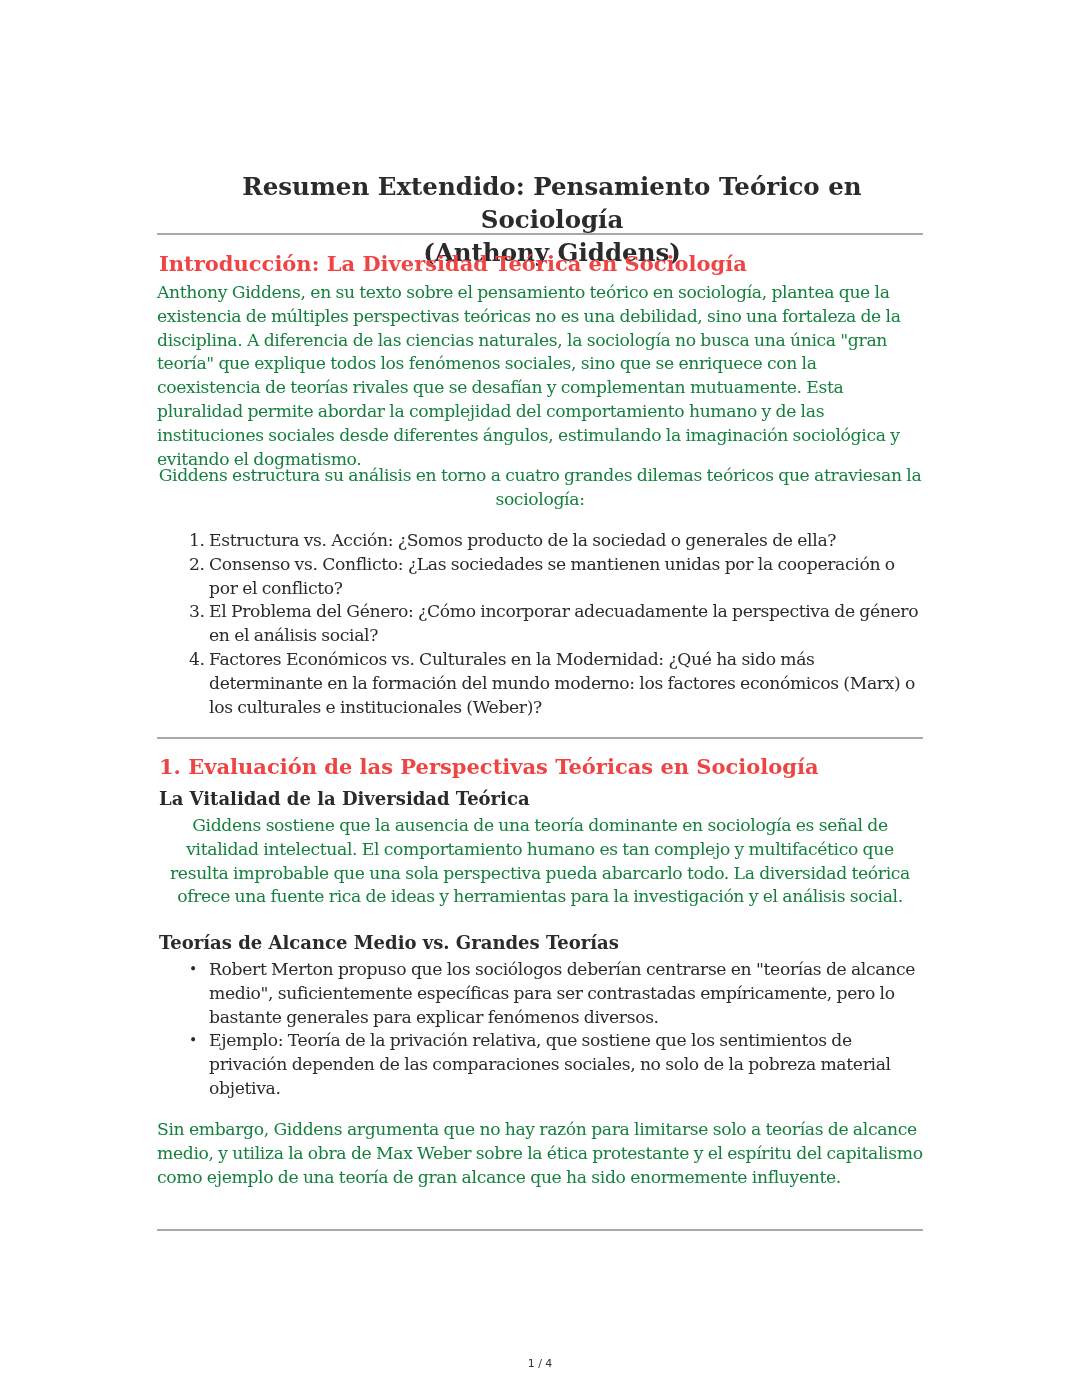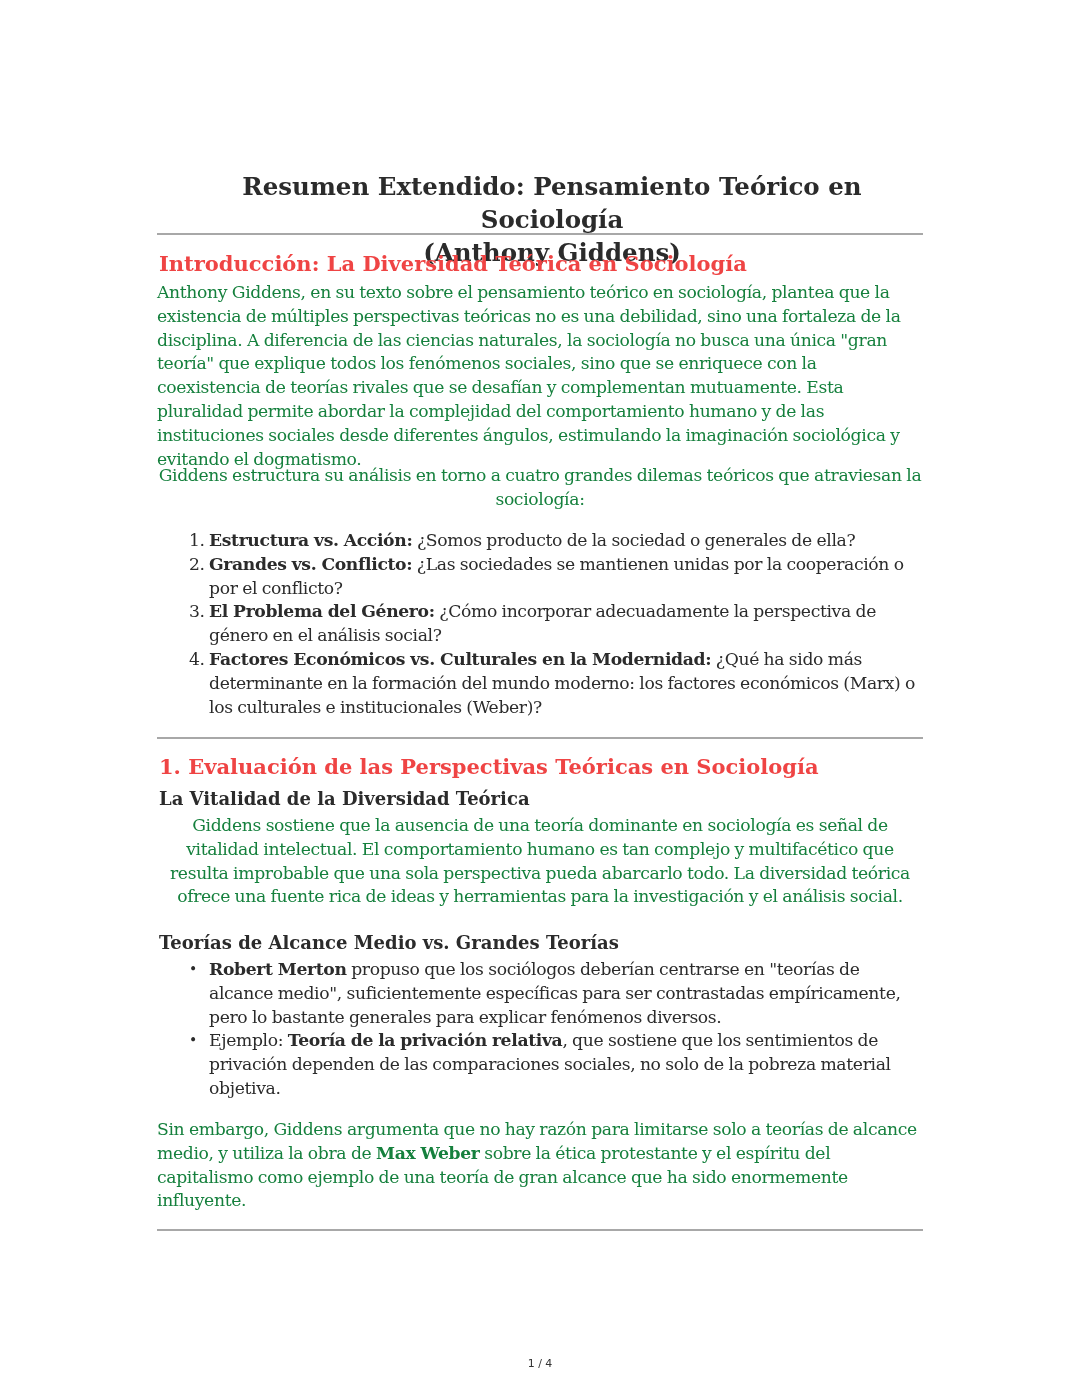--- a/index.html
+++ b/index.html
@@ -85,21 +85,21 @@
   }
   .list li .marker {
     position: absolute;
     left: 32px;
     top: 0;
   }
   .list.bullets li .marker {
     left: 32px;
     font-size: 14px;
   }
-  b { font-weight: bold; }
+  b { font-weight: normal; }
   .footer {
     position: absolute;
     top: 1357px;
     left: 0;
     width: 1080px;
     text-align: center;
     font-family: "DejaVu Sans", "Liberation Sans", sans-serif;
     font-size: 11px;
     color: #333333;
   }
@@ -120,21 +120,21 @@
 
   <p class="para" style="top:281px;">Anthony Giddens, en su texto sobre el pensamiento teórico en sociología, plantea que la existencia de múltiples perspectivas teóricas no es una debilidad, sino una fortaleza de la disciplina. A diferencia de las ciencias naturales, la sociología no busca una única "gran teoría" que explique todos los fenómenos sociales, sino que se enriquece con la coexistencia de teorías rivales que se desafían y complementan mutuamente. Esta pluralidad permite abordar la complejidad del comportamiento humano y de las instituciones sociales desde diferentes ángulos, estimulando la imaginación sociológica y evitando el dogmatismo.</p>
 
   <p class="para" style="top:464px;text-align:center;">Giddens estructura su análisis en torno a cuatro grandes dilemas teóricos que atraviesan la sociología:</p>
 
   <ol class="list" style="top:529px;">
     <li>
       <span class="marker">1.</span><b>Estructura vs. Acción:</b><span> ¿Somos producto de la sociedad o generales de ella?</span>
     </li>
     <li>
-      <span class="marker">2.</span><b>Grandes vs. Conflicto:</b><span> ¿Las sociedades se mantienen unidas por la cooperación o por el conflicto?</span>
+      <span class="marker">2.</span><b>Consenso vs. Conflicto:</b><span> ¿Las sociedades se mantienen unidas por la cooperación o por el conflicto?</span>
     </li>
     <li>
       <span class="marker">3.</span><b>El Problema del Género:</b><span> ¿Cómo incorporar adecuadamente la perspectiva de género en el análisis social?</span>
     </li>
     <li>
       <span class="marker">4.</span><b>Factores Económicos vs. Culturales en la Modernidad:</b><span> ¿Qué ha sido más determinante en la formación del mundo moderno: los factores económicos (Marx) o los culturales e institucionales (Weber)?</span>
     </li>
   </ol>
 
   <div class="rule" style="top:737px;"></div>

